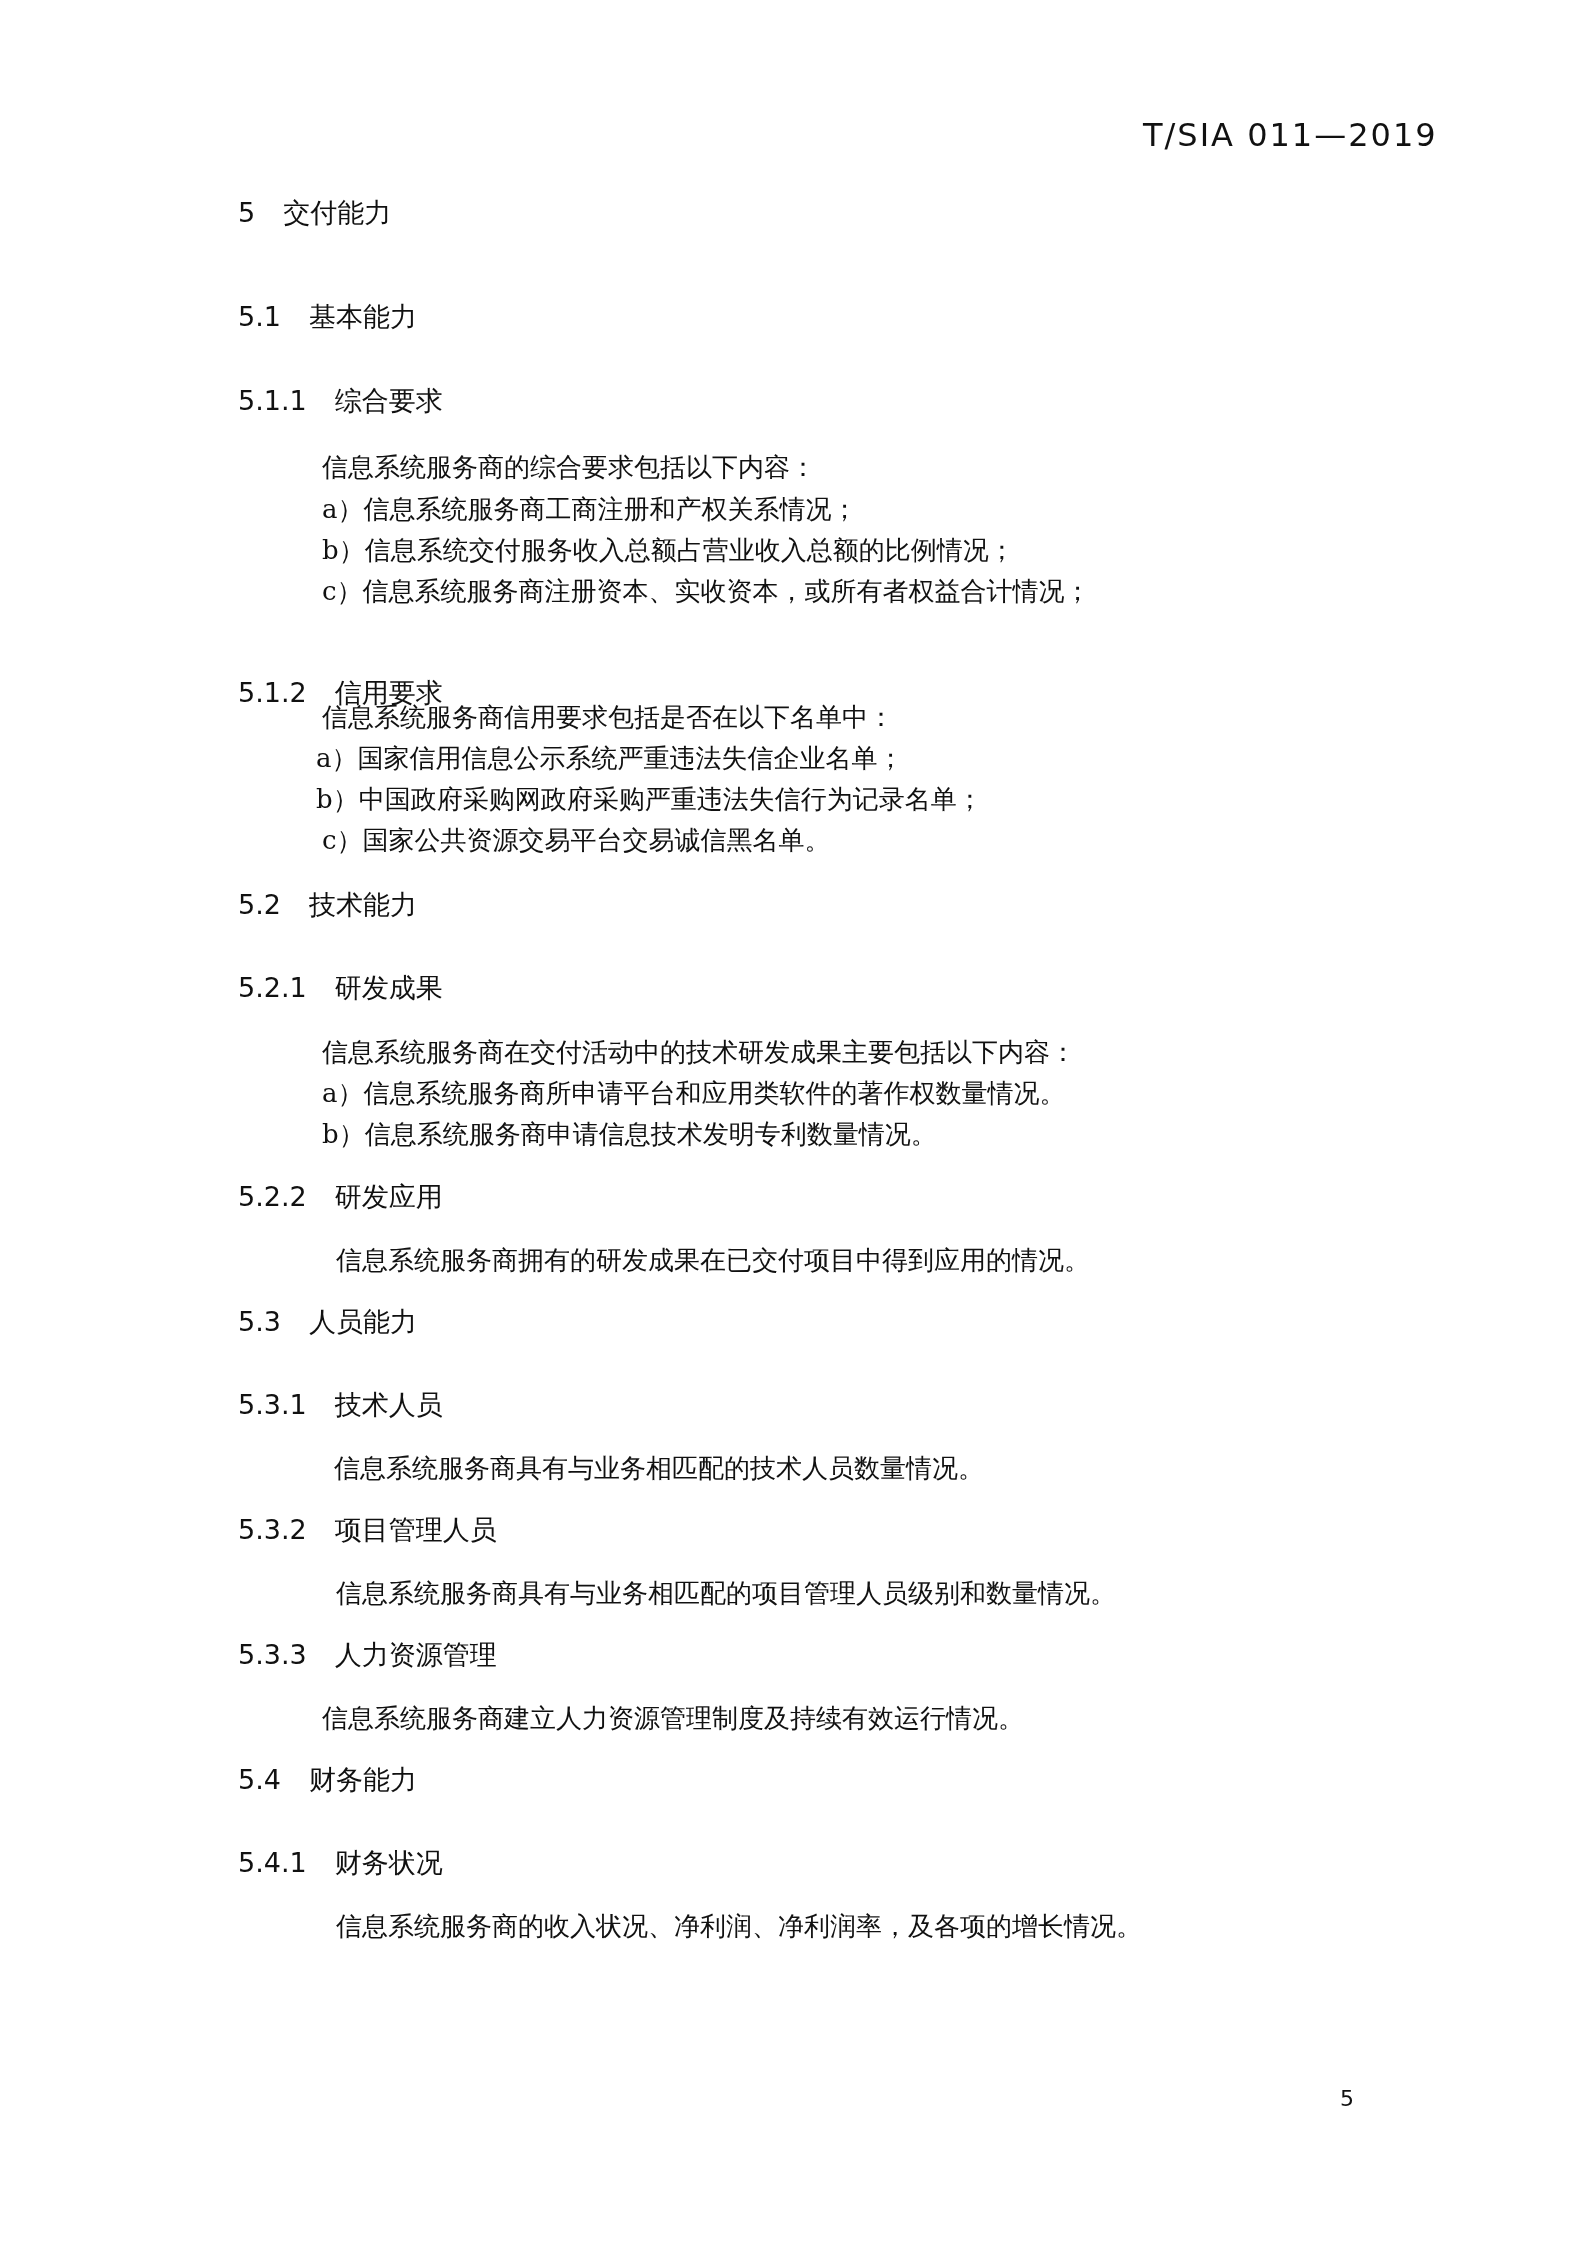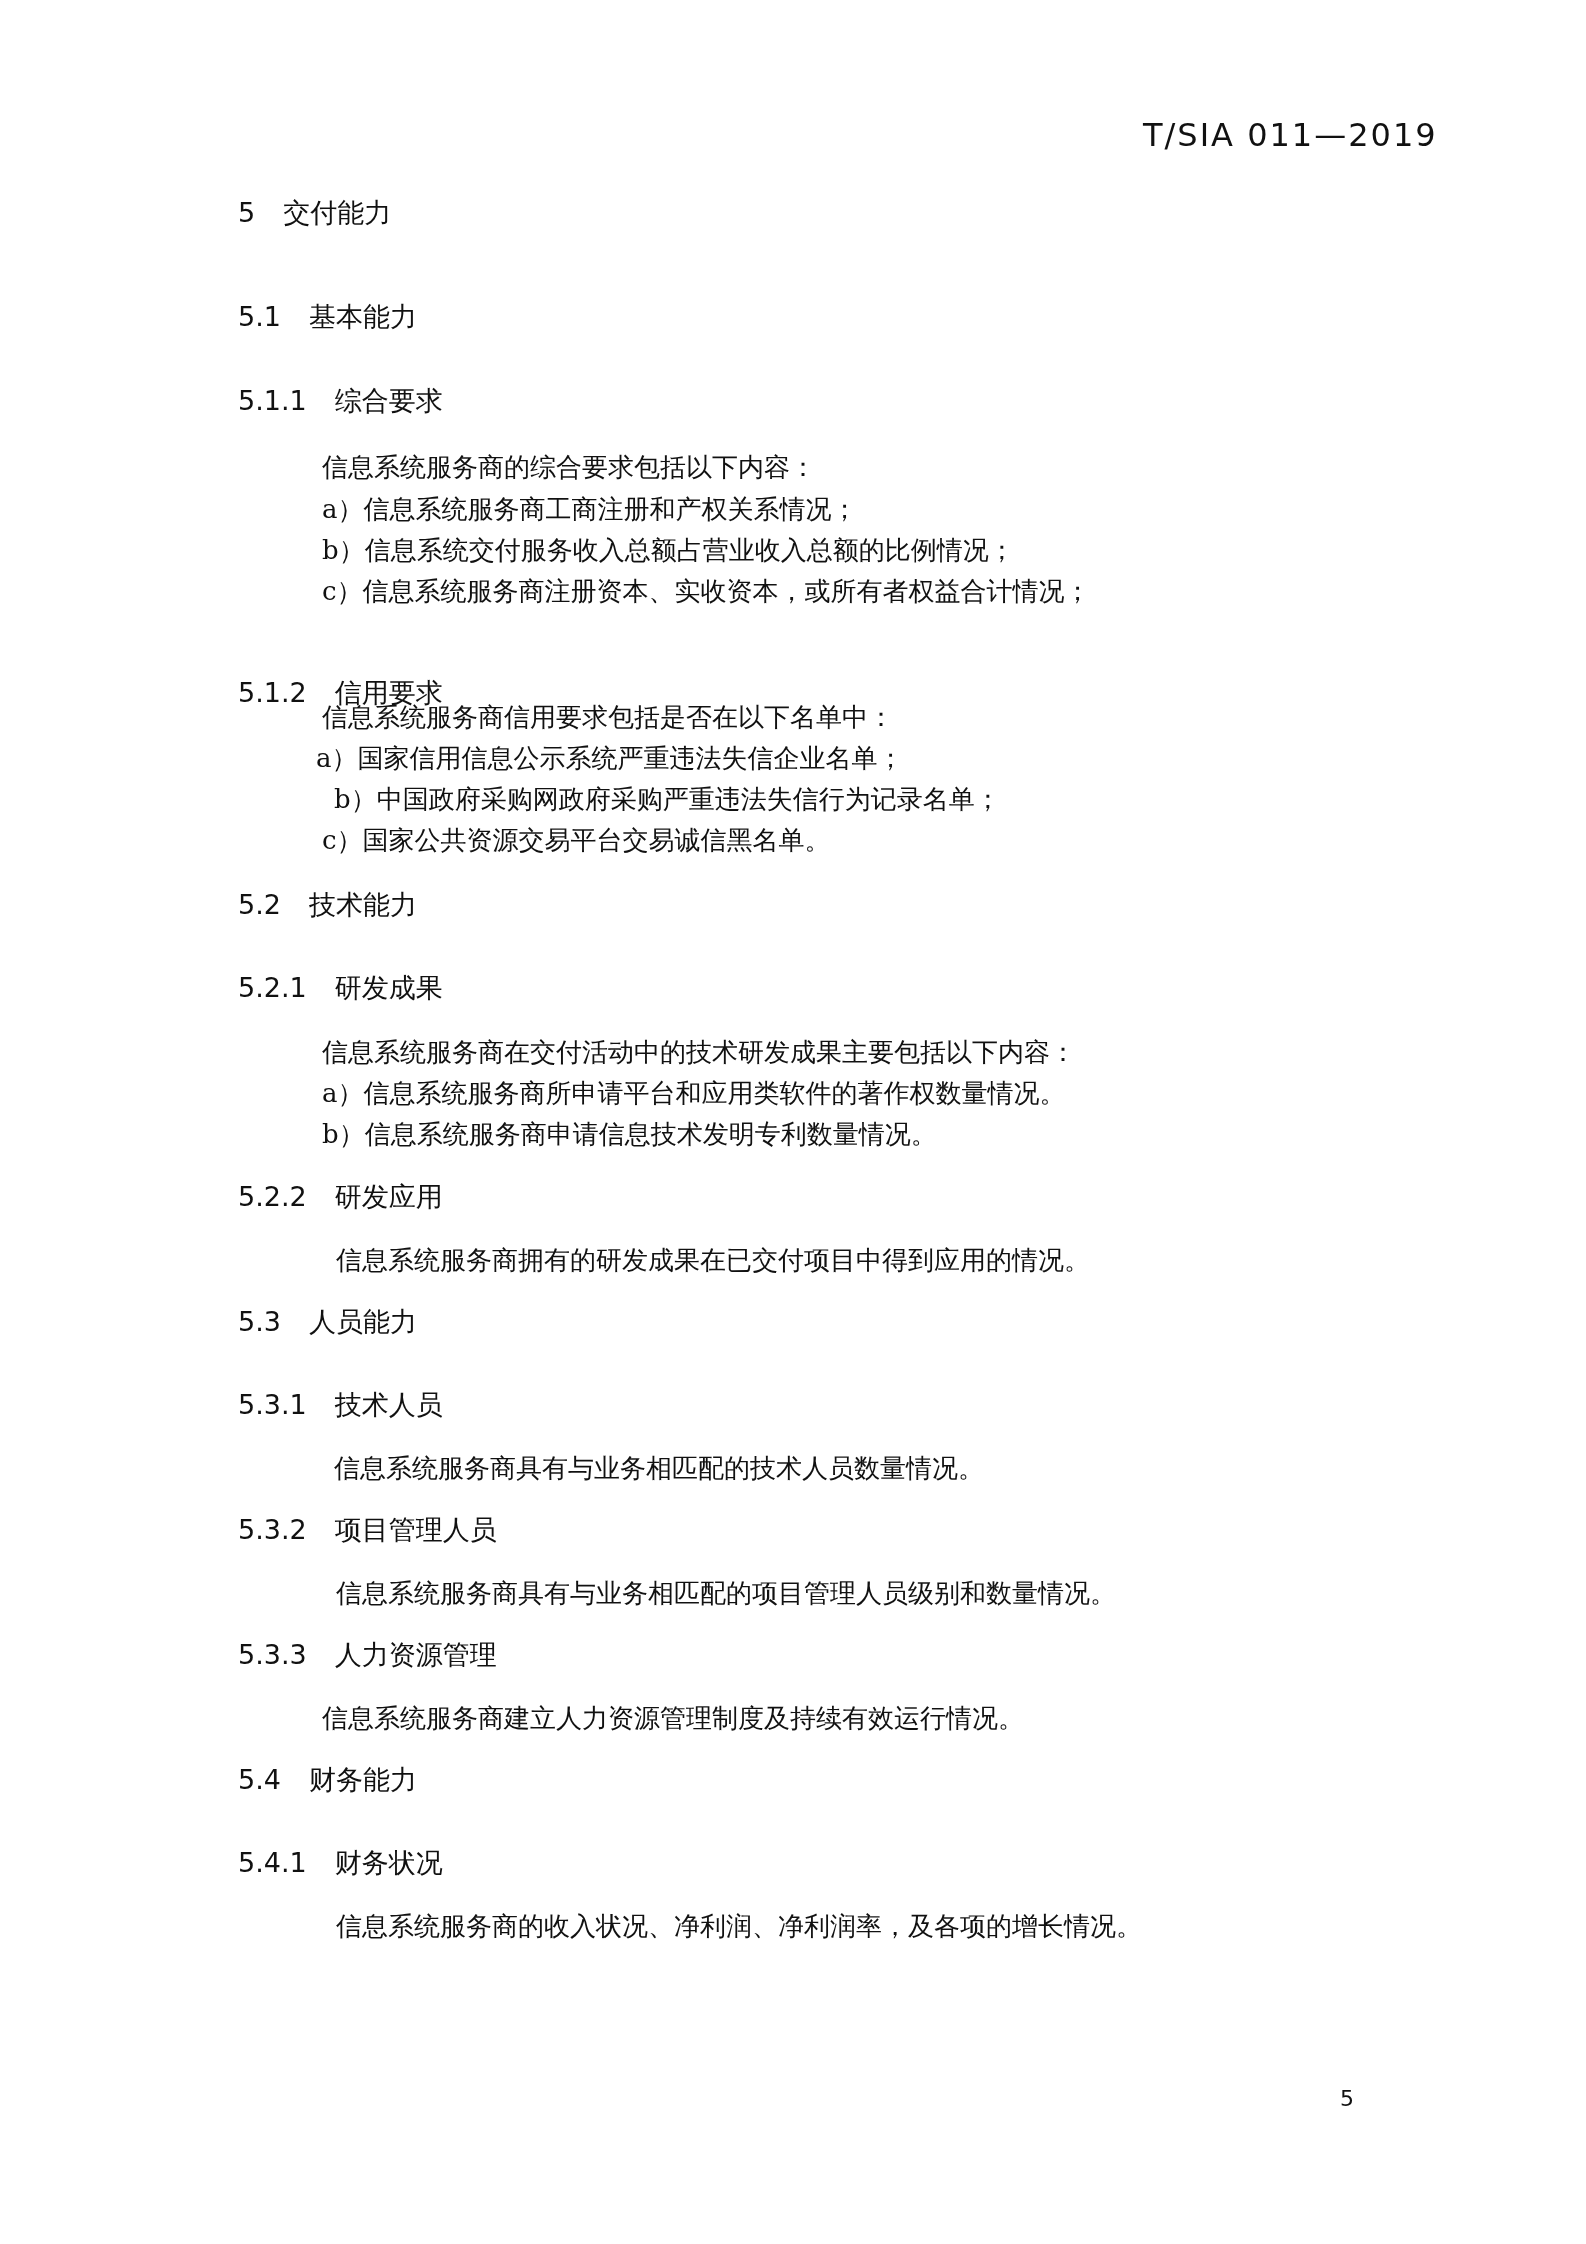--- a/index.html
+++ b/index.html
@@ -32,21 +32,21 @@
 <div class="abs p" style="left:298px; top:492px;">a）信息系统服务商工商注册和产权关系情况；</div>
 <div class="abs p" style="left:298px; top:533px;">b）信息系统交付服务收入总额占营业收入总额的比例情况；</div>
 <div class="abs p" style="left:298px; top:574px;">c）信息系统服务商注册资本、实收资本，或所有者权益合计情况；</div>
 
 <div class="abs h" style="left:238px; top:636px;margin-top:40px;">
   <span>5.1.2</span><span style="display:inline-block;width:28px"></span><span>信用要求</span>
 </div>
 
 <div class="abs p" style="left:298px; top:700px;">信息系统服务商信用要求包括是否在以下名单中：</div>
 <div class="abs p" style="left:292px; top:741px;">a）国家信用信息公示系统严重违法失信企业名单；</div>
-<div class="abs p" style="left:310px; top:782px;">b）中国政府采购网政府采购严重违法失信行为记录名单；</div>
+<div class="abs p" style="left:292px; top:782px;">b）中国政府采购网政府采购严重违法失信行为记录名单；</div>
 <div class="abs p" style="left:298px; top:823px;">c）国家公共资源交易平台交易诚信黑名单。</div>
 
 <div class="abs h" style="left:238px; top:888px;">
   <span>5.2</span><span style="display:inline-block;width:28px"></span><span>技术能力</span>
 </div>
 
 <div class="abs h" style="left:238px; top:971px;">
   <span>5.2.1</span><span style="display:inline-block;width:28px"></span><span>研发成果</span>
 </div>
 

